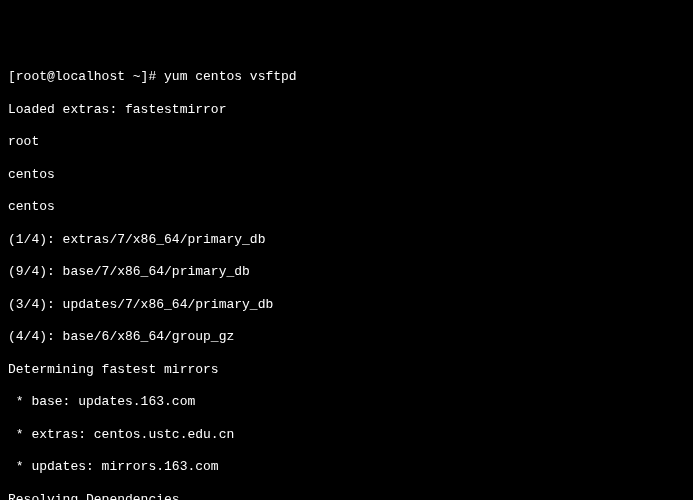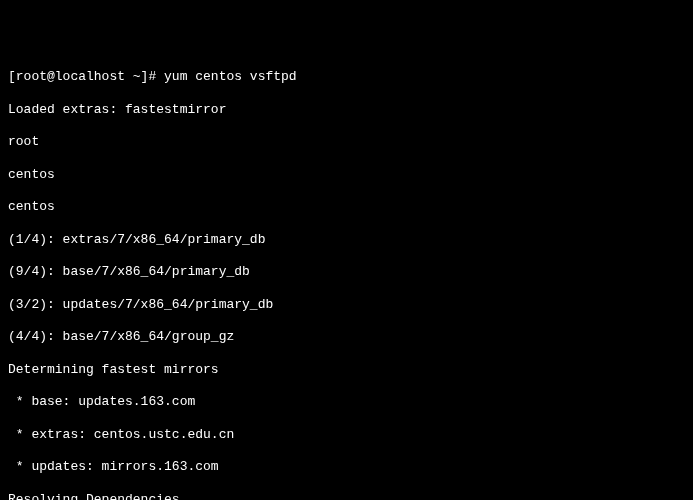--- a/index.html
+++ b/index.html
@@ -31,22 +31,22 @@
 
 
 
 <div class="line"><span class="prompt">[root@localhost ~]# </span><span>yum centos vsftpd</span></div>
 <div class="line">Loaded extras: fastestmirror</div>
 <div class="line">root</div>
 <div class="line">centos</div>
 <div class="line">centos</div>
 <div class="line">(1/4): extras/7/x86_64/primary_db</div>
 <div class="line">(9/4): base/7/x86_64/primary_db</div>
-<div class="line">(3/2): updates/7/x86_64/primary_db</div>
-<div class="line">(4/4): base/7/x86_64/group_gz</div>
+<div class="line">(3/4): updates/7/x86_64/primary_db</div>
+<div class="line">(4/4): base/6/x86_64/group_gz</div>
 <div class="line">Determining fastest mirrors</div>
 <div class="line"> * base: updates.163.com</div>
 <div class="line"> * extras: centos.ustc.edu.cn</div>
 <div class="line"> * updates: mirrors.163.com</div>
 <div class="line">Resolving Dependencies</div>
 
 
 
 
 

